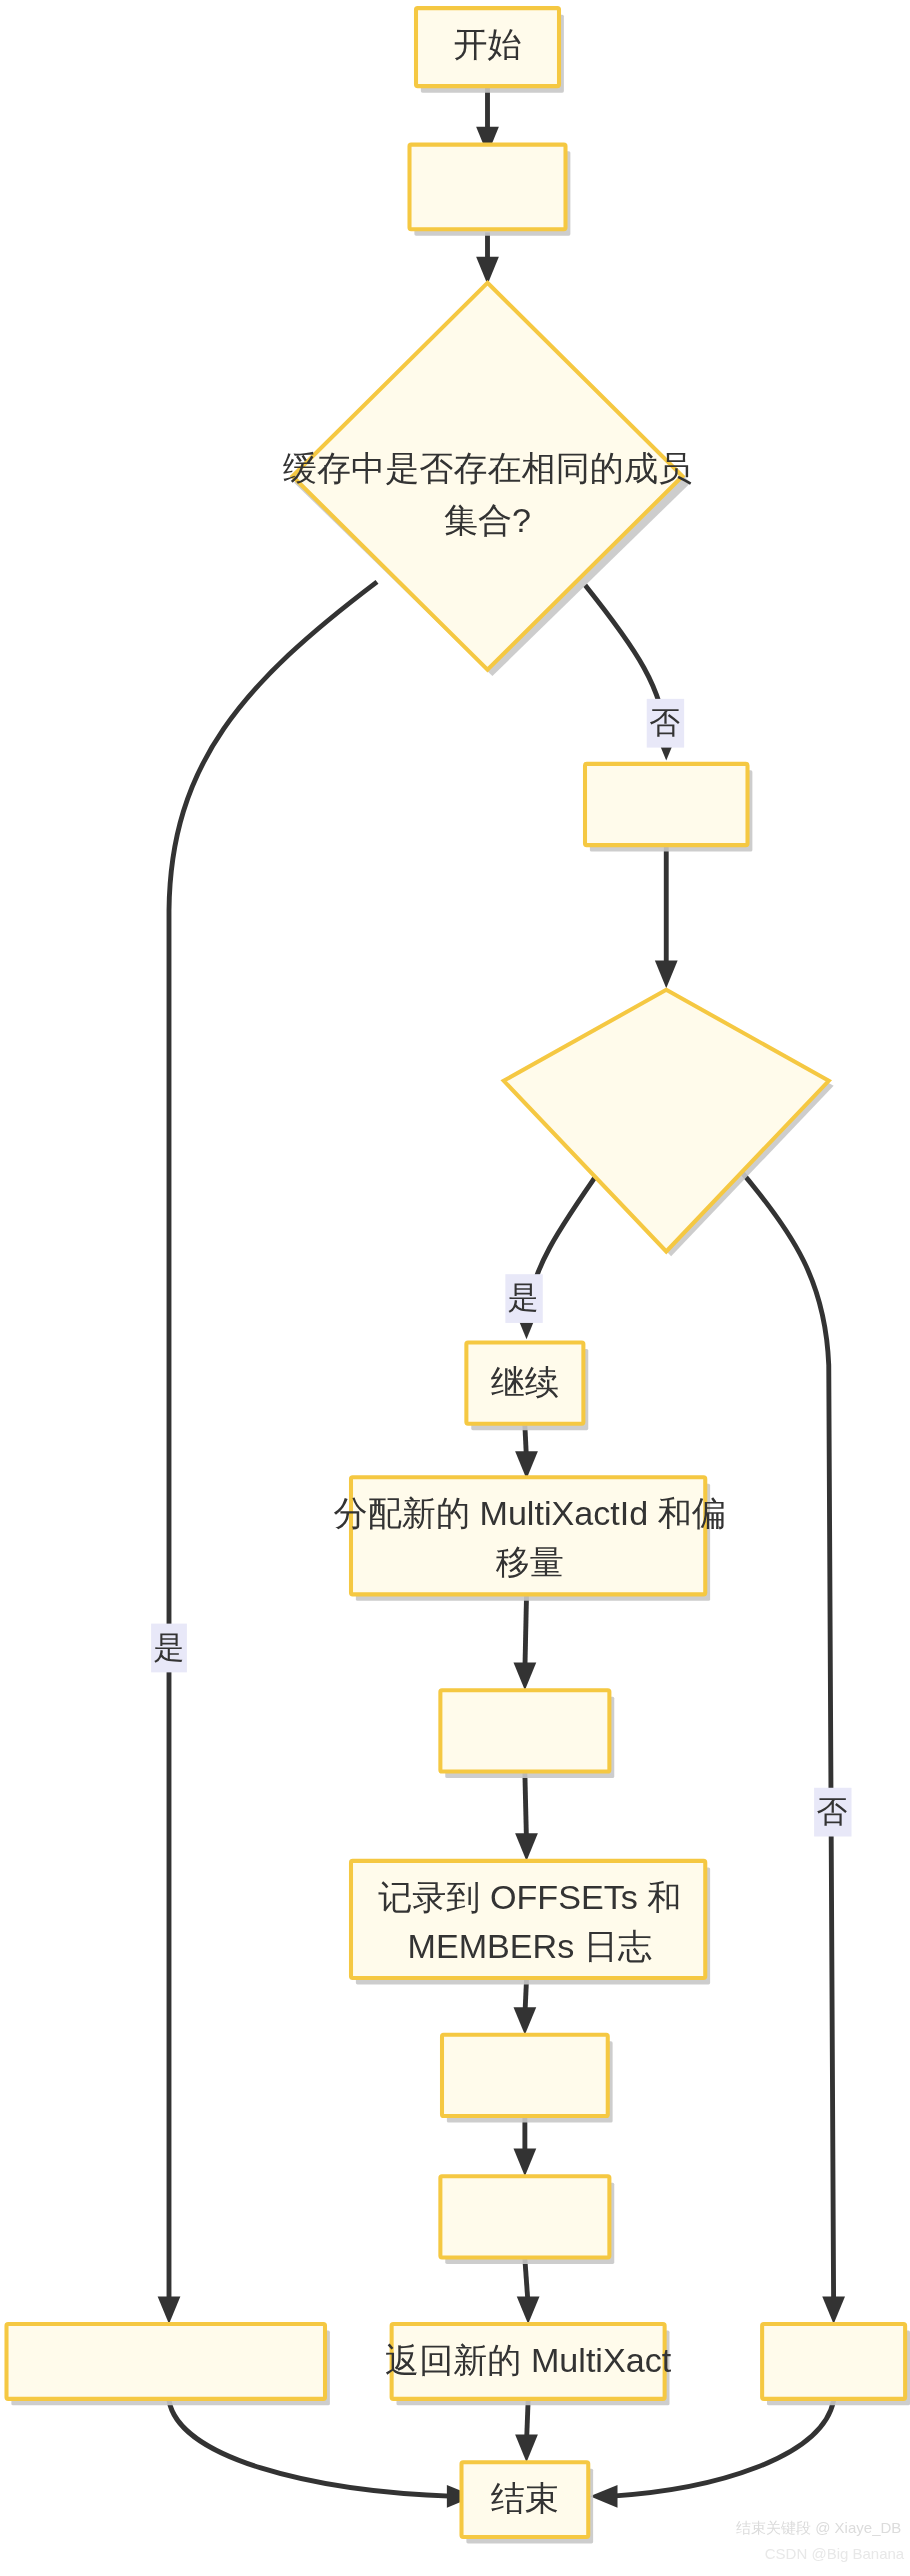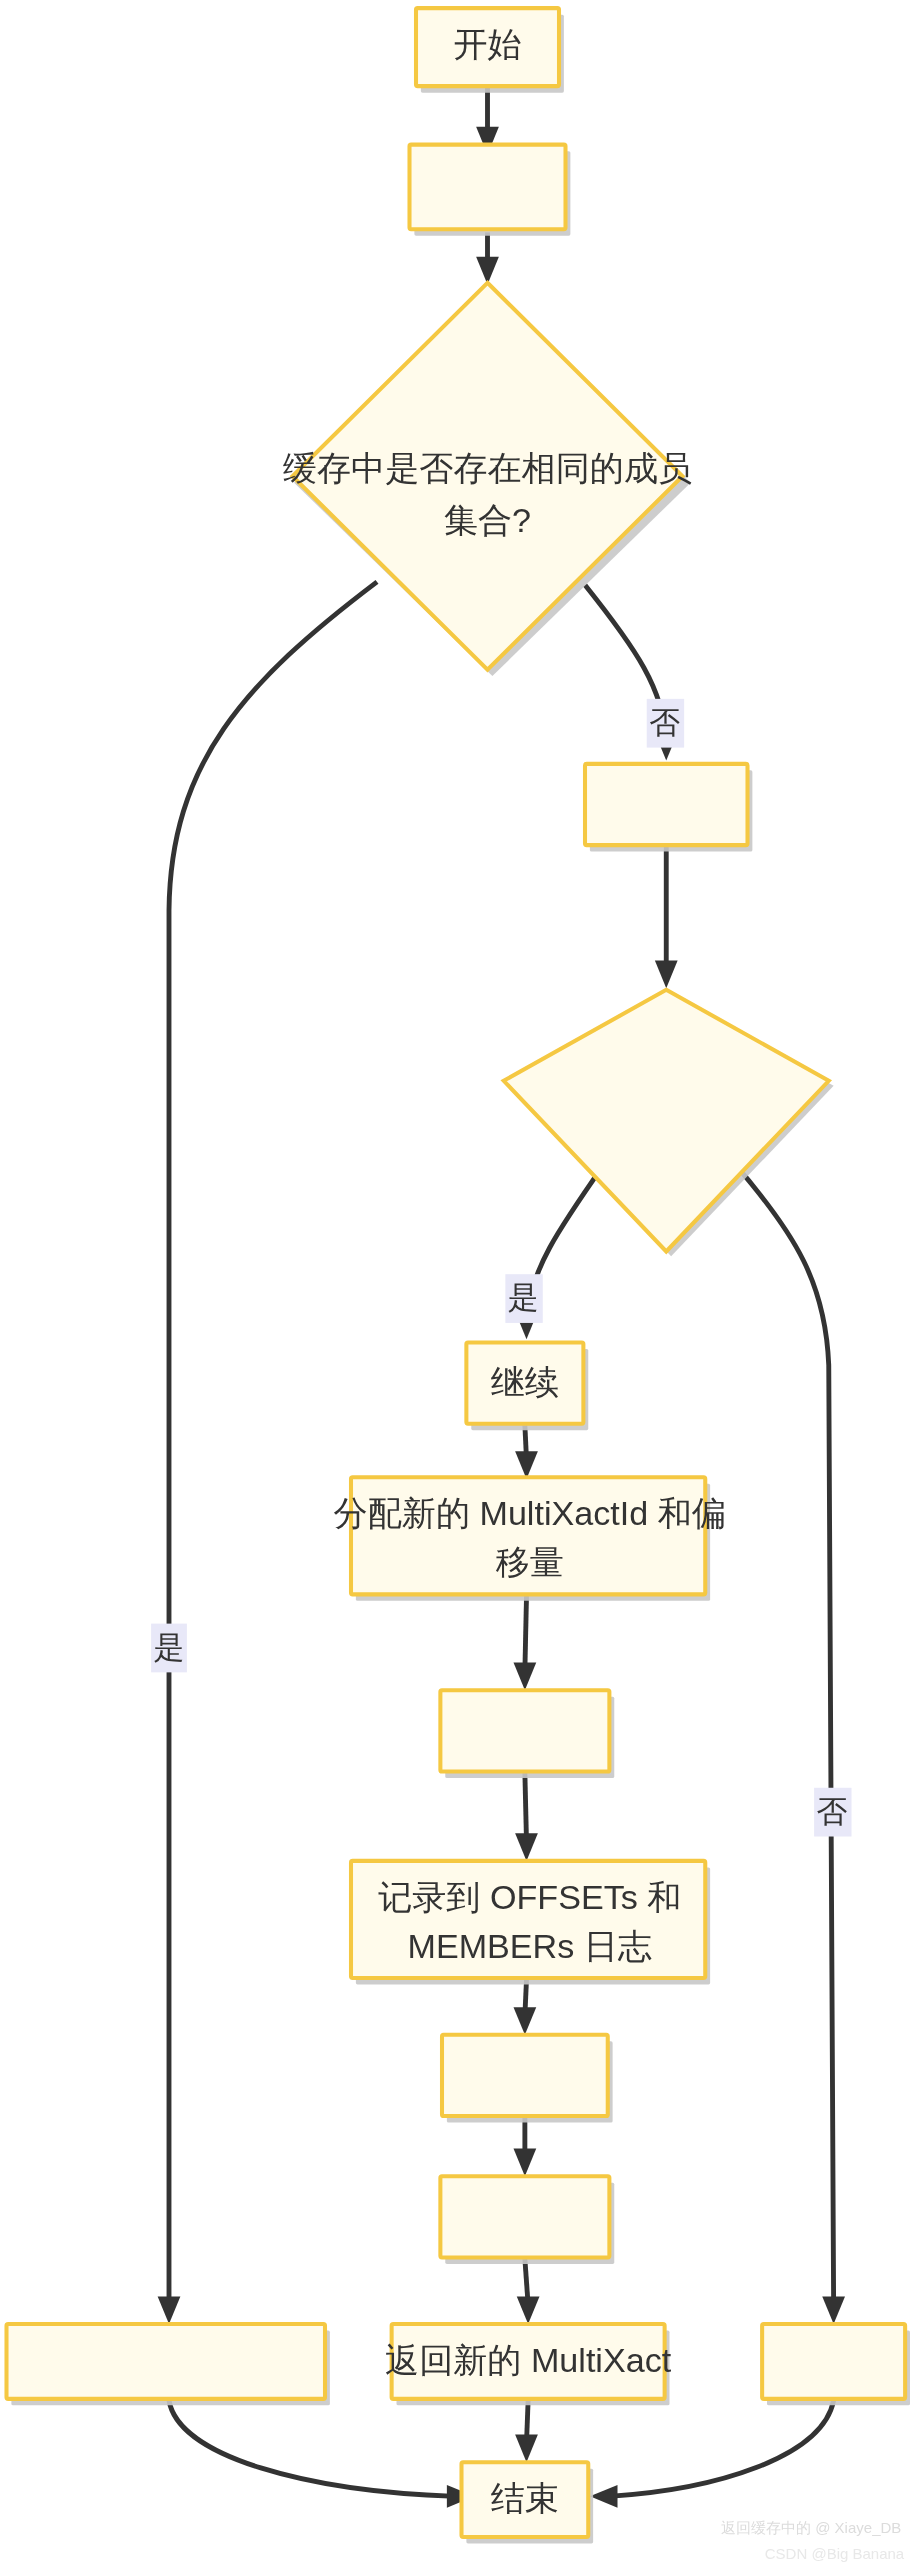--- a/index.html
+++ b/index.html
@@ -326,17 +326,17 @@
       </g>
 
       <g>
         <rect class="node-shadow" x="287" y="1519" width="78" height="46" rx="1"></rect>
         <rect class="node-rect" x="284" y="1515" width="78" height="46" rx="1"></rect>
         <text class="node-text" x="323" y="1539">结束</text>
       </g>
     </g>
   </svg>
 
-  <div class="watermark wm-1">返回缓存中的 @ Xiaye_DB</div>
+  <div class="watermark wm-1">结束关键段 @ Xiaye_DB</div>
   <div class="watermark wm-2">CSDN @Big Banana</div>
 
 </div>
 
 
 </body></html>

